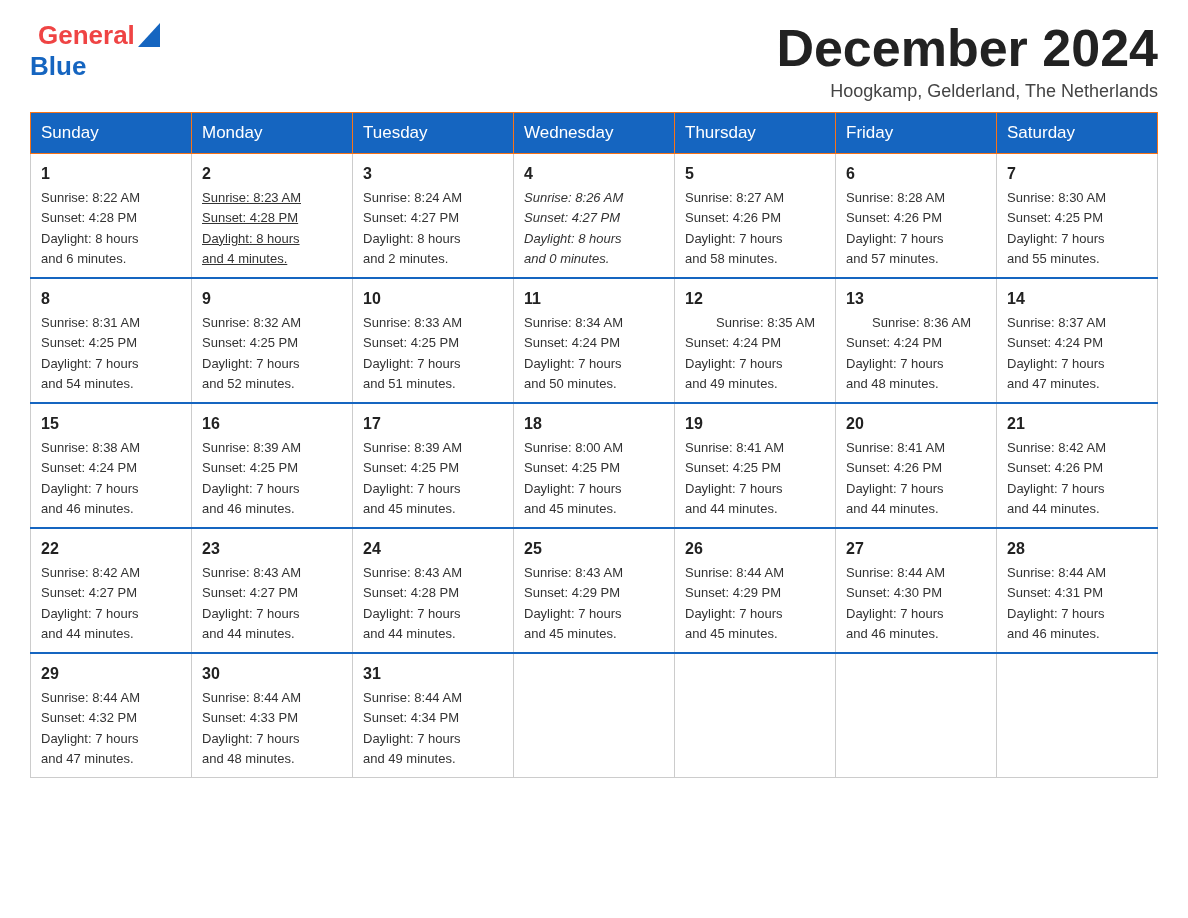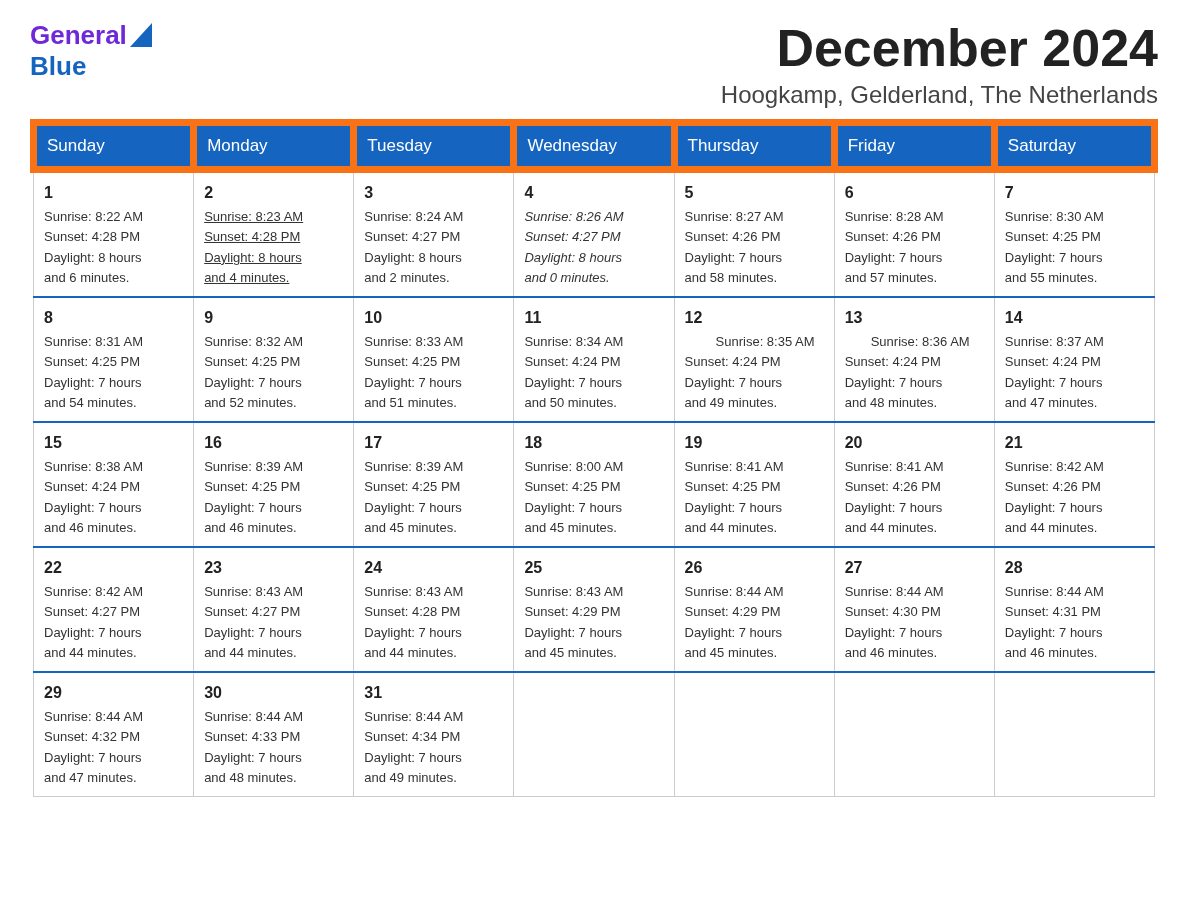--- a/index.html
+++ b/index.html
@@ -12,21 +12,22 @@
     }
     .header {
       display: flex;
       align-items: flex-start;
       justify-content: space-between;
       margin-bottom: 10px;
     }
     .logo-text-general {
       font-size: 26px;
       font-weight: bold;
-      color: #6d28d9;
+      color: #ef4444;
+      margin-left: 8px;
     }
     .logo-blue {
       font-size: 26px;
       font-weight: bold;
       color: #1565c0;
     }
     .logo-wrapper {
       display: flex;
       flex-direction: column;
       align-items: flex-start;
@@ -38,37 +39,37 @@
     .title-block {
       text-align: right;
     }
     .month-title {
       font-size: 52px;
       font-weight: bold;
       color: #222;
       line-height: 1.1;
     }
     .subtitle {
-      font-size: 24px;
+      font-size: 18px;
       color: #444;
       margin-top: 4px;
     }
     .calendar {
       width: 100%;
       border-collapse: collapse;
       margin-top: 10px;
     }
     .calendar thead tr th {
       background-color: #1565c0;
       color: #fff;
       font-size: 17px;
       font-weight: normal;
       padding: 10px 10px;
       text-align: left;
-      border: 7px solid #f97316;
+      border: 1px solid #f97316;
     }
     .calendar tbody tr td {
       vertical-align: top;
       padding: 8px 10px;
       border: 1px solid #ccc;
       width: calc(100% / 7);
       min-height: 110px;
       font-size: 13.5px;
       color: #333;
       line-height: 1.5;

